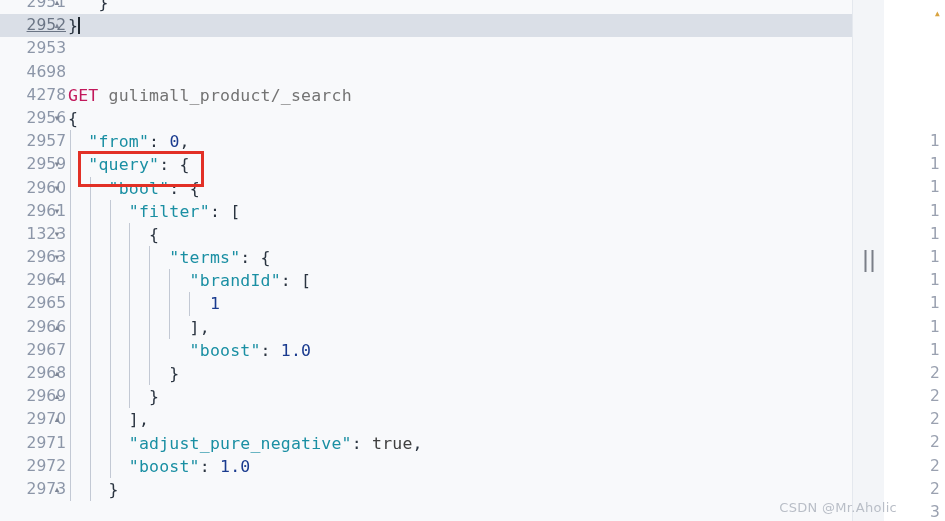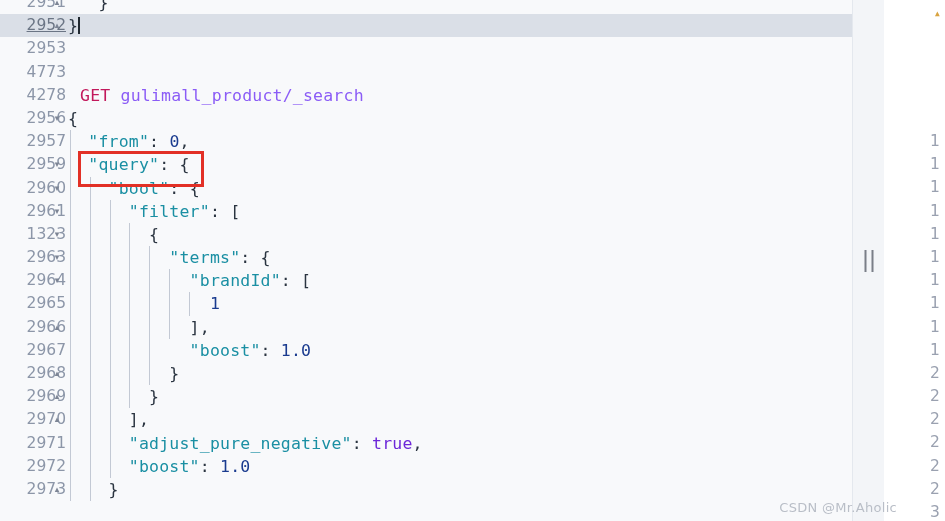--- a/index.html
+++ b/index.html
@@ -91,25 +91,25 @@
   
   .guide {
     position: absolute;
     top: 0;
     width: 1px;
     height: 23.2px;
     background: #c3c9d4;
   }
 
   
-  .k-method { color: #c2185b; margin-left: 12px; }
-  .k-url    { color: #8b5cf6; }
+  .k-method { color: #c2185b; }
+  .k-url    { color: #737373; }
   .k-key    { color: #1a8fa3; }
   .k-num    { color: #1a3b8f; }
-  .k-bool   { color: #6d28d9; }
+  .k-bool   { color: #404040; }
   .k-punct  { color: #2a3440; }
 
   .caret {
     display: inline-block;
     width: 1.5px;
     height: 17px;
     background: #202830;
     vertical-align: -3px;
     margin-left: 0px;
   }
@@ -217,21 +217,21 @@
 </head>
 <body>
 
 <div id="app">
 
   <div class="editor-pane">
     <div class="code-rows" id="code-rows">
         <div class="row"><div class="gutter">2951</div><div class="fold">▴</div><div class="codetext"><span class="k-punct">   }</span></div></div>
         <div class="row active"><div class="gutter">2952</div><div class="fold">▴</div><div class="codetext"><span class="k-punct">}</span><span class="caret"></span></div></div>
         <div class="row"><div class="gutter">2953</div><div class="codetext"></div></div>
-        <div class="row"><div class="gutter">4773</div><div class="codetext"></div></div>
+        <div class="row"><div class="gutter">4698</div><div class="codetext"></div></div>
         <div class="row"><div class="gutter">4278</div><div class="codetext"><span class="k-method">GET</span><span class="k-punct"> </span><span class="k-url">gulimall_product/_search</span></div></div>
         <div class="row"><div class="gutter">2956</div><div class="fold">▾</div><div class="codetext"><span class="k-punct">{</span></div></div>
         <div class="row"><div class="gutter">2957</div><div class="guide" style="left: 70px;"></div><div class="codetext"><span class="k-punct">  </span><span class="k-key">"from"</span><span class="k-punct">: </span><span class="k-num">0</span><span class="k-punct">,</span></div></div>
         <div class="row"><div class="gutter">2959</div><div class="fold">▾</div><div class="guide" style="left: 70px;"></div><div class="codetext"><span class="k-punct">  </span><span class="k-key">"query"</span><span class="k-punct">: {</span></div></div>
         <div class="row"><div class="gutter">2960</div><div class="fold">▾</div><div class="guide" style="left: 70px;"></div><div class="guide" style="left: 89.8px;"></div><div class="codetext"><span class="k-punct">    </span><span class="k-key">"bool"</span><span class="k-punct">: {</span></div></div>
         <div class="row"><div class="gutter">2961</div><div class="fold">▾</div><div class="guide" style="left: 70px;"></div><div class="guide" style="left: 89.8px;"></div><div class="guide" style="left: 109.6px;"></div><div class="codetext"><span class="k-punct">      </span><span class="k-key">"filter"</span><span class="k-punct">: [</span></div></div>
         <div class="row"><div class="gutter">1323</div><div class="fold">▾</div><div class="guide" style="left: 70px;"></div><div class="guide" style="left: 89.8px;"></div><div class="guide" style="left: 109.6px;"></div><div class="guide" style="left: 129.4px;"></div><div class="codetext"><span class="k-punct">        {</span></div></div>
         <div class="row"><div class="gutter">2963</div><div class="fold">▾</div><div class="guide" style="left: 70px;"></div><div class="guide" style="left: 89.8px;"></div><div class="guide" style="left: 109.6px;"></div><div class="guide" style="left: 129.4px;"></div><div class="guide" style="left: 149.2px;"></div><div class="codetext"><span class="k-punct">          </span><span class="k-key">"terms"</span><span class="k-punct">: {</span></div></div>
         <div class="row"><div class="gutter">2964</div><div class="fold">▾</div><div class="guide" style="left: 70px;"></div><div class="guide" style="left: 89.8px;"></div><div class="guide" style="left: 109.6px;"></div><div class="guide" style="left: 129.4px;"></div><div class="guide" style="left: 149.2px;"></div><div class="guide" style="left: 169px;"></div><div class="codetext"><span class="k-punct">            </span><span class="k-key">"brandId"</span><span class="k-punct">: [</span></div></div>
         <div class="row"><div class="gutter">2965</div><div class="guide" style="left: 70px;"></div><div class="guide" style="left: 89.8px;"></div><div class="guide" style="left: 109.6px;"></div><div class="guide" style="left: 129.4px;"></div><div class="guide" style="left: 149.2px;"></div><div class="guide" style="left: 169px;"></div><div class="guide" style="left: 188.8px;"></div><div class="codetext"><span class="k-punct">              </span><span class="k-num">1</span></div></div>

